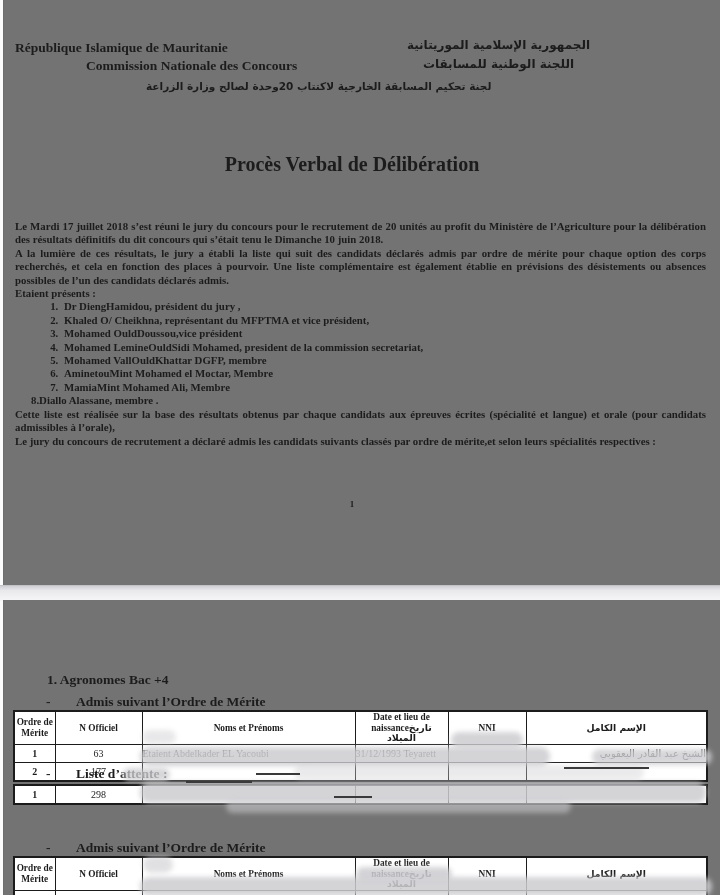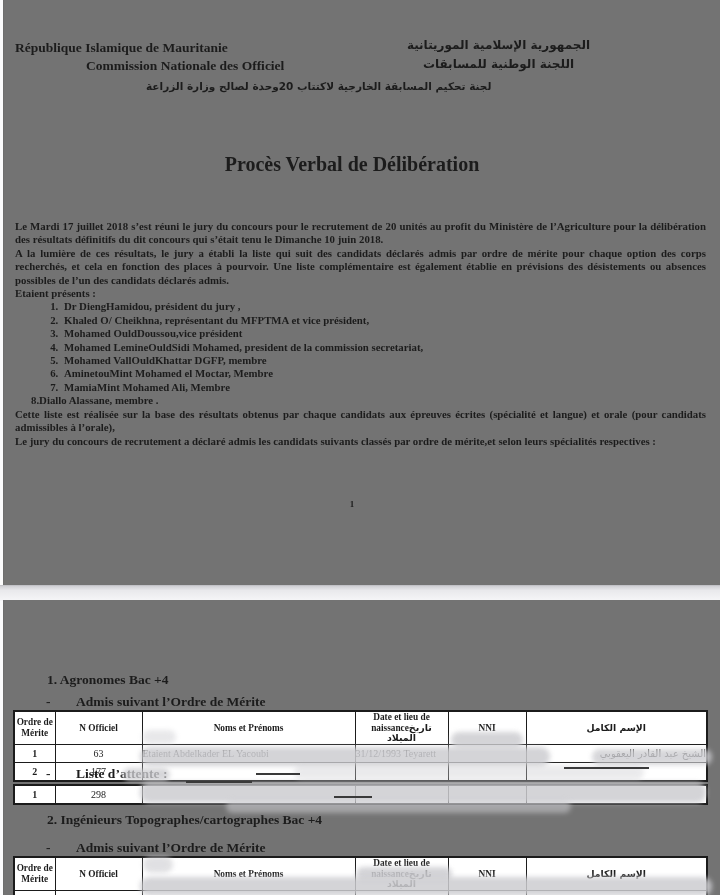--- a/index.html
+++ b/index.html
@@ -48,21 +48,21 @@
   th .ar{font-size:9.5px;font-weight:700;}
   
   .smudge{position:absolute;background:var(--redact);border-radius:9px;filter:blur(2.5px);}
   .seg{position:absolute;height:2px;background:#3a3a3a;filter:blur(.4px);}
 </style>
 </head>
 <body>
 
 <div class="page" id="p1">
   <div class="hdr-fr1">République Islamique de Mauritanie</div>
-  <div class="hdr-fr2">Commission Nationale des Officiel</div>
+  <div class="hdr-fr2">Commission Nationale des Concours</div>
   <div class="hdr-ar ar">
     <div>الجمهورية الإسلامية الموريتانية</div>
     <div>اللجنة الوطنية للمسابقات</div>
   </div>
   <div class="hdr-ar-center ar">لجنة تحكيم المسابقة الخارجية لاكتتاب 20وحدة لصالح وزارة الزراعة</div>
 
   <h1 class="title">Procès Verbal de Délibération</h1>
 
   <div class="doc-body">
     <p>Le Mardi 17 juillet 2018 s’est réuni le jury du concours pour le recrutement de 20 unités au profit du Ministère de l’Agriculture pour la délibération des résultats définitifs du dit concours qui s’était tenu le Dimanche 10 juin 2018.</p>
@@ -160,21 +160,20 @@
         <td class="c-ordre">1</td>
         <td class="c-num">298</td>
         <td class="c-nom"></td>
         <td class="c-date"></td>
         <td class="c-nni"></td>
         <td class="c-ar ar"></td>
       </tr>
       </tbody>
   </table>
 
-  <div class="sec-h" style="top:212px">2. Ingénieurs Topographes/cartographes Bac +4</div>
 
   <div class="subline" style="top:240px">
     <span class="dash">-</span>
     <span class="lbl">Admis suivant l’Ordre de Mérite</span>
   </div>
 
   <table class="cand" style="top:256px">
     <colgroup>
         <col style="width:41px">
         <col style="width:87px">

